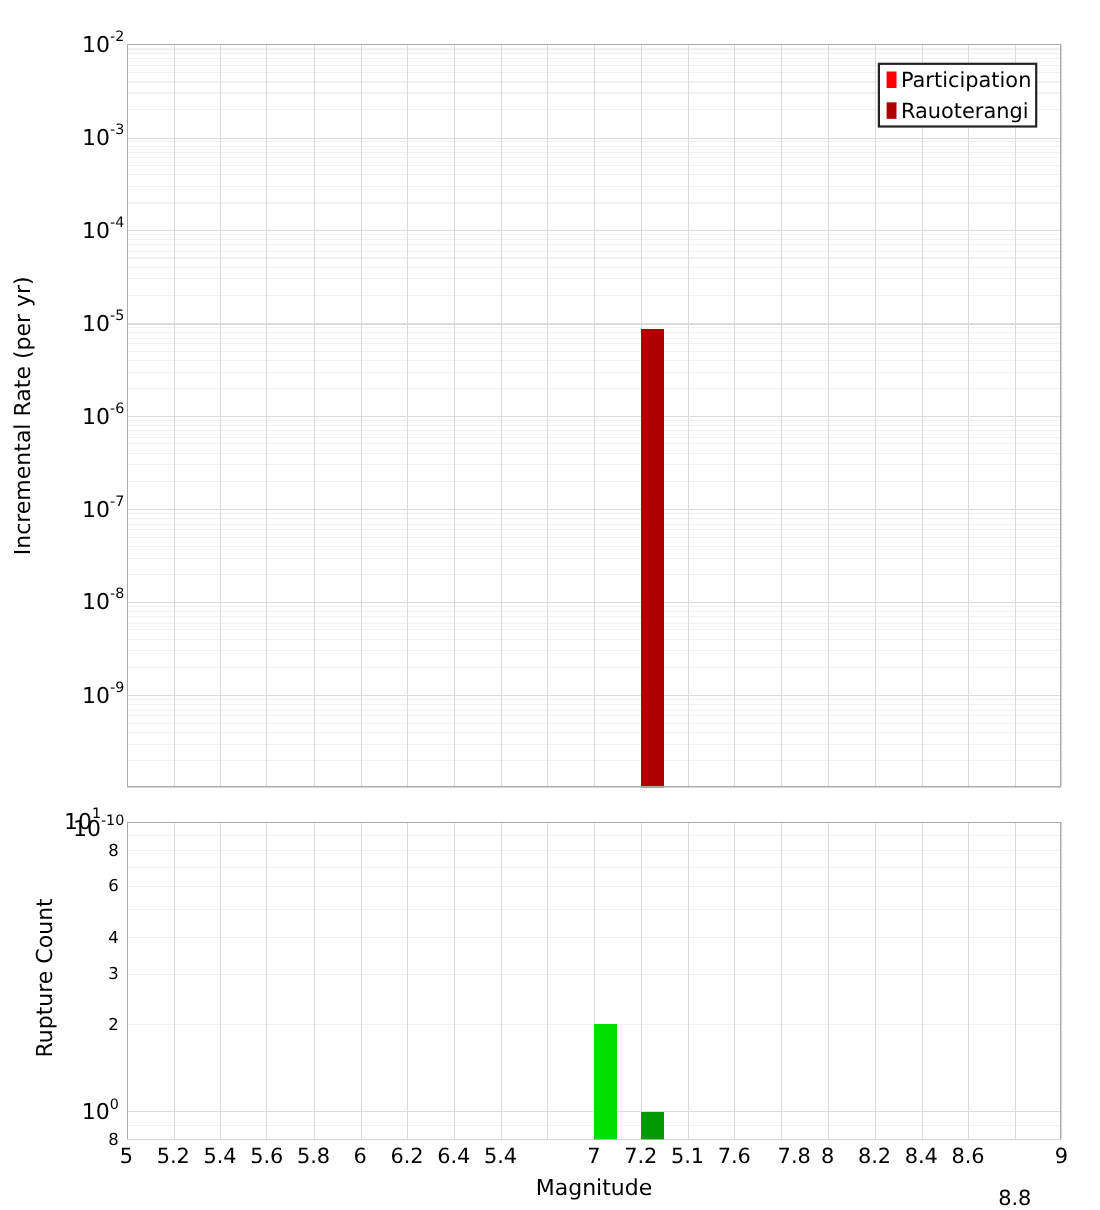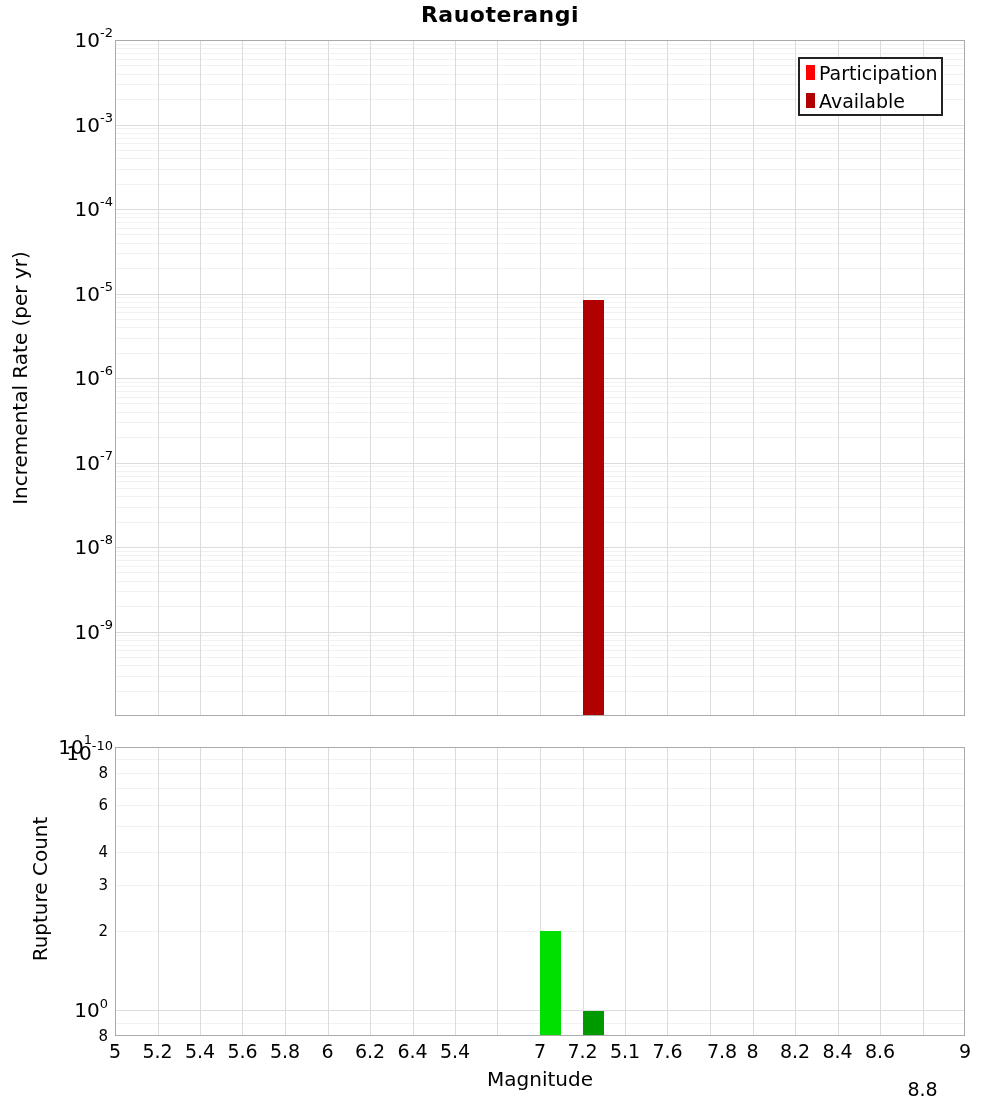--- a/index.html
+++ b/index.html
@@ -38,21 +38,20 @@
   }
   .legend-row{display:flex;align-items:center;gap:4px;}
   .swatch{display:inline-block;width:9px;height:15px;flex:0 0 9px;}
   .legend-label{font-size:19px;white-space:nowrap;}
 </style>
 </head>
 <body>
 
 <div class="figure">
 
-  <div class="title">Rauoterangi</div>
 
   <div class="ylabel" style="left:20px;top:378px;">Incremental Rate (per yr)</div>
 
   <div class="ylabel" style="left:40px;top:889px;">Rupture Count</div>
 
   <div class="xlabel" style="left:540px;top:1079px;">Magnitude</div>
 
   <svg id="svg-top" class="plot-svg" style="left:115px;top:40px;" width="850" height="676">
       <g stroke="#f1f1f1" stroke-width="1" shape-rendering="crispEdges">
         <line x1="0" y1="651.5" x2="850" y2="651.5"></line>
@@ -236,18 +235,18 @@
       <span class="xtick" style="left: 965px; top: 1051px;">9</span>
     </div>
 
   <div class="legend" style="left:798px;top:57px;width:145px;height:59px;">
     <div class="legend-row">
       <span class="swatch" style="background: rgb(255, 0, 0);"></span>
       <span class="legend-label">Participation</span>
     </div>
     <div class="legend-row">
       <span class="swatch" style="background: rgb(176, 0, 0);"></span>
-      <span class="legend-label">Available</span>
+      <span class="legend-label">Rauoterangi</span>
     </div>
   </div>
 
 
 </div>
 
 </body></html>

